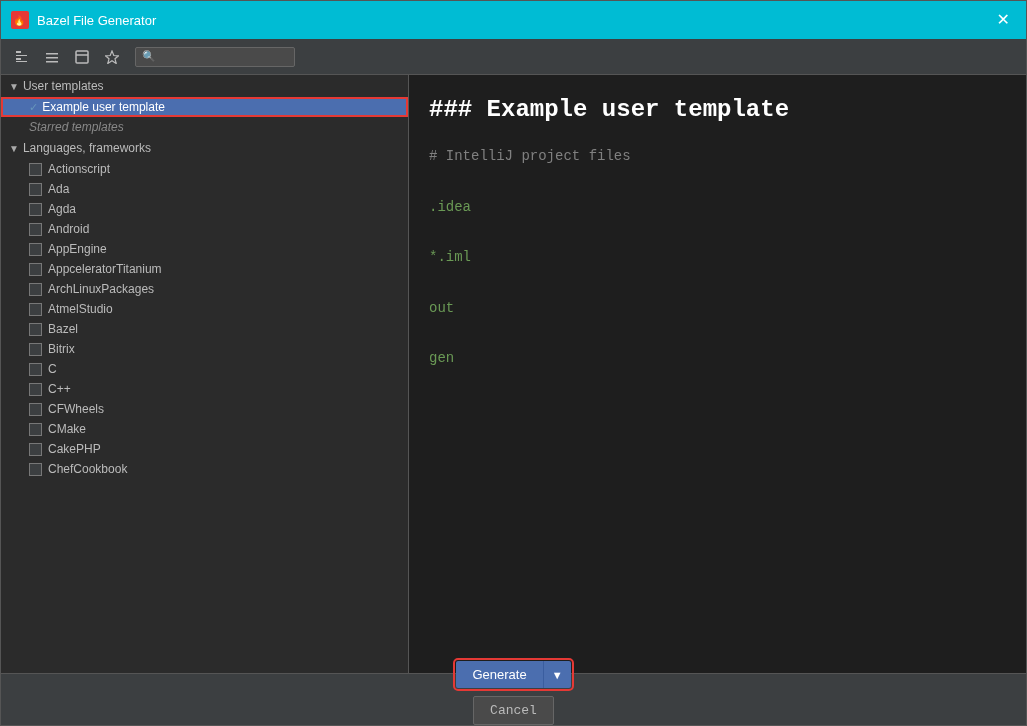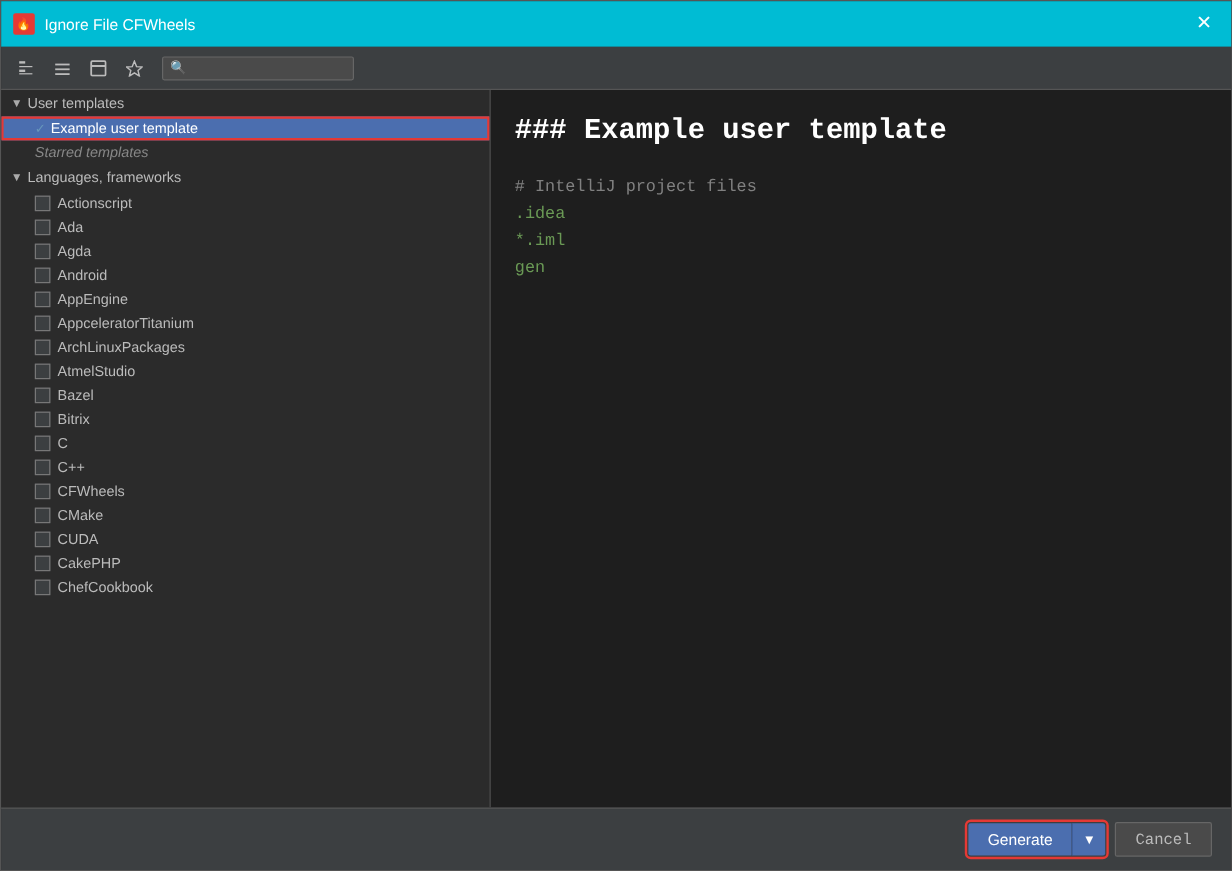--- a/index.html
+++ b/index.html
@@ -226,37 +226,39 @@
       font-weight: bold;
       margin-bottom: 16px;
     }
 
     .code-comment {
       color: #808080;
     }
 
     .code-green {
       color: #6a9955;
+      margin-top: 28px;
     }
 
     .code-line {
       display: block;
       white-space: pre;
     }
 
     .footer {
       background: #3c3f41;
       height: 52px;
       display: flex;
       align-items: center;
       justify-content: flex-end;
       padding: 0 16px;
       gap: 8px;
       border-top: 1px solid #555;
       flex-shrink: 0;
+      flex-direction: column;
     }
 
     .btn-generate-wrapper {
       display: flex;
       align-items: stretch;
       outline: 2px solid #e53935;
       outline-offset: 1px;
       border-radius: 2px;
     }
 
@@ -297,21 +299,21 @@
     }
   </style>
 </head>
 <body>
 
 <div class="dialog">
 
   <div class="title-bar">
     <div class="title-bar-left">
       <div class="title-bar-icon">🔥</div>
-      <span class="title-bar-text">Ignore File CFWheels</span>
+      <span class="title-bar-text">Bazel File Generator</span>
     </div>
     <button class="title-bar-close">✕</button>
   </div>
 
   <div class="toolbar">
     <button class="toolbar-btn" title="Expand All">
       <svg width="14" height="14" viewBox="0 0 14 14" fill="#bbb">
           <rect x="1" y="1" width="5" height="2"></rect>
           <rect x="1" y="5" width="11" height="1"></rect>
           <rect x="1" y="8" width="5" height="2"></rect>
@@ -416,38 +418,35 @@
       <div class="tree-item">
         <span class="checkbox"></span>
         <span>CFWheels</span>
       </div>
       <div class="tree-item">
         <span class="checkbox"></span>
         <span>CMake</span>
       </div>
       <div class="tree-item">
         <span class="checkbox"></span>
-        <span>CUDA</span>
-      </div>
-      <div class="tree-item">
-        <span class="checkbox"></span>
         <span>CakePHP</span>
       </div>
       <div class="tree-item">
         <span class="checkbox"></span>
         <span>ChefCookbook</span>
       </div>
 
     </div>
 
     <div class="right-panel">
       <div class="code-title">###  Example user template</div>
       <span class="code-line code-comment"># IntelliJ project files</span>
       <span class="code-line code-green">.idea</span>
       <span class="code-line code-green">*.iml</span>
+      <span class="code-line code-green">out</span>
       <span class="code-line code-green">gen</span>
     </div>
 
   </div>
 
   <div class="footer">
     <div class="btn-generate-wrapper">
       <button class="btn-generate">Generate</button>
       <button class="btn-generate-arrow">
         <span>▼</span>

